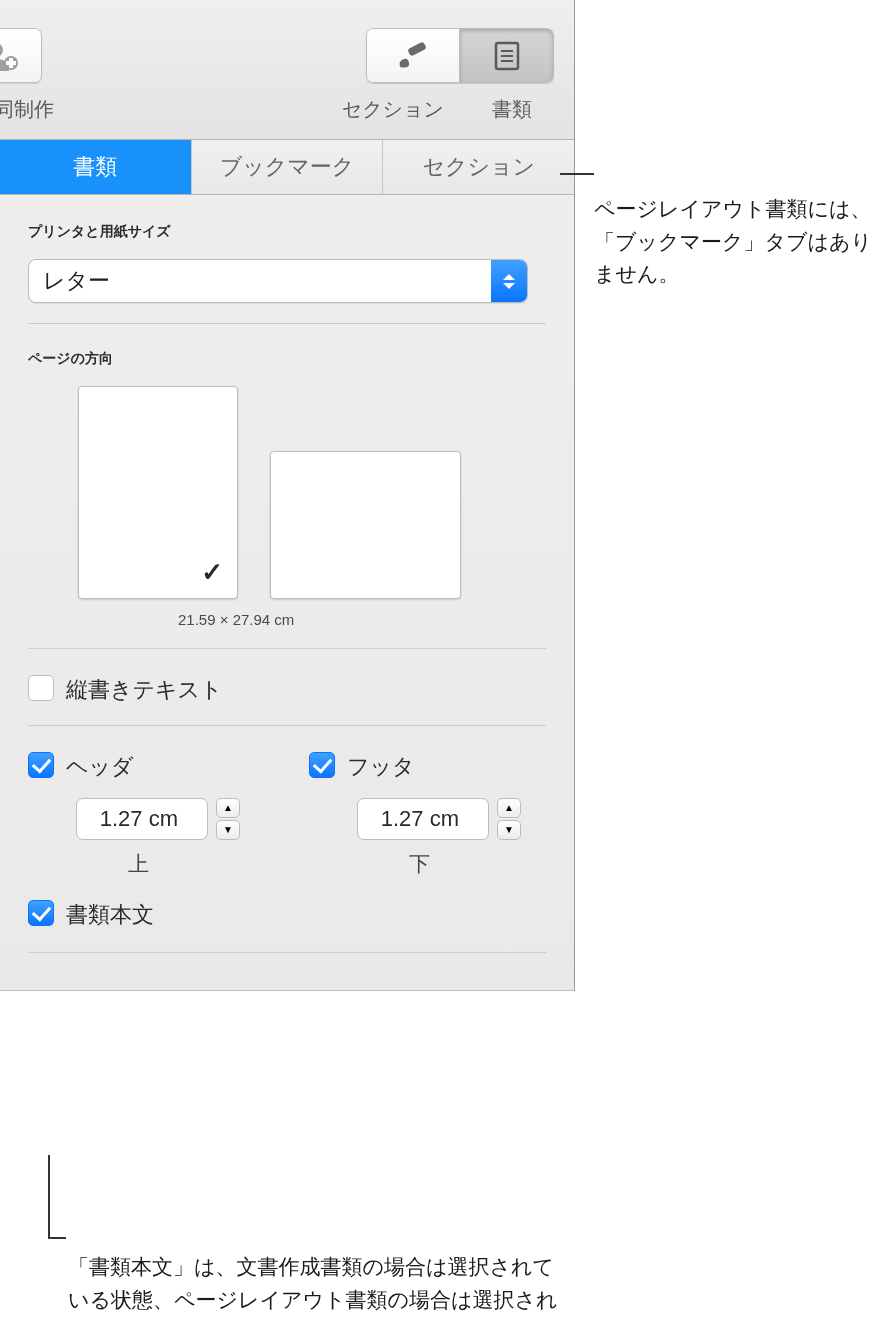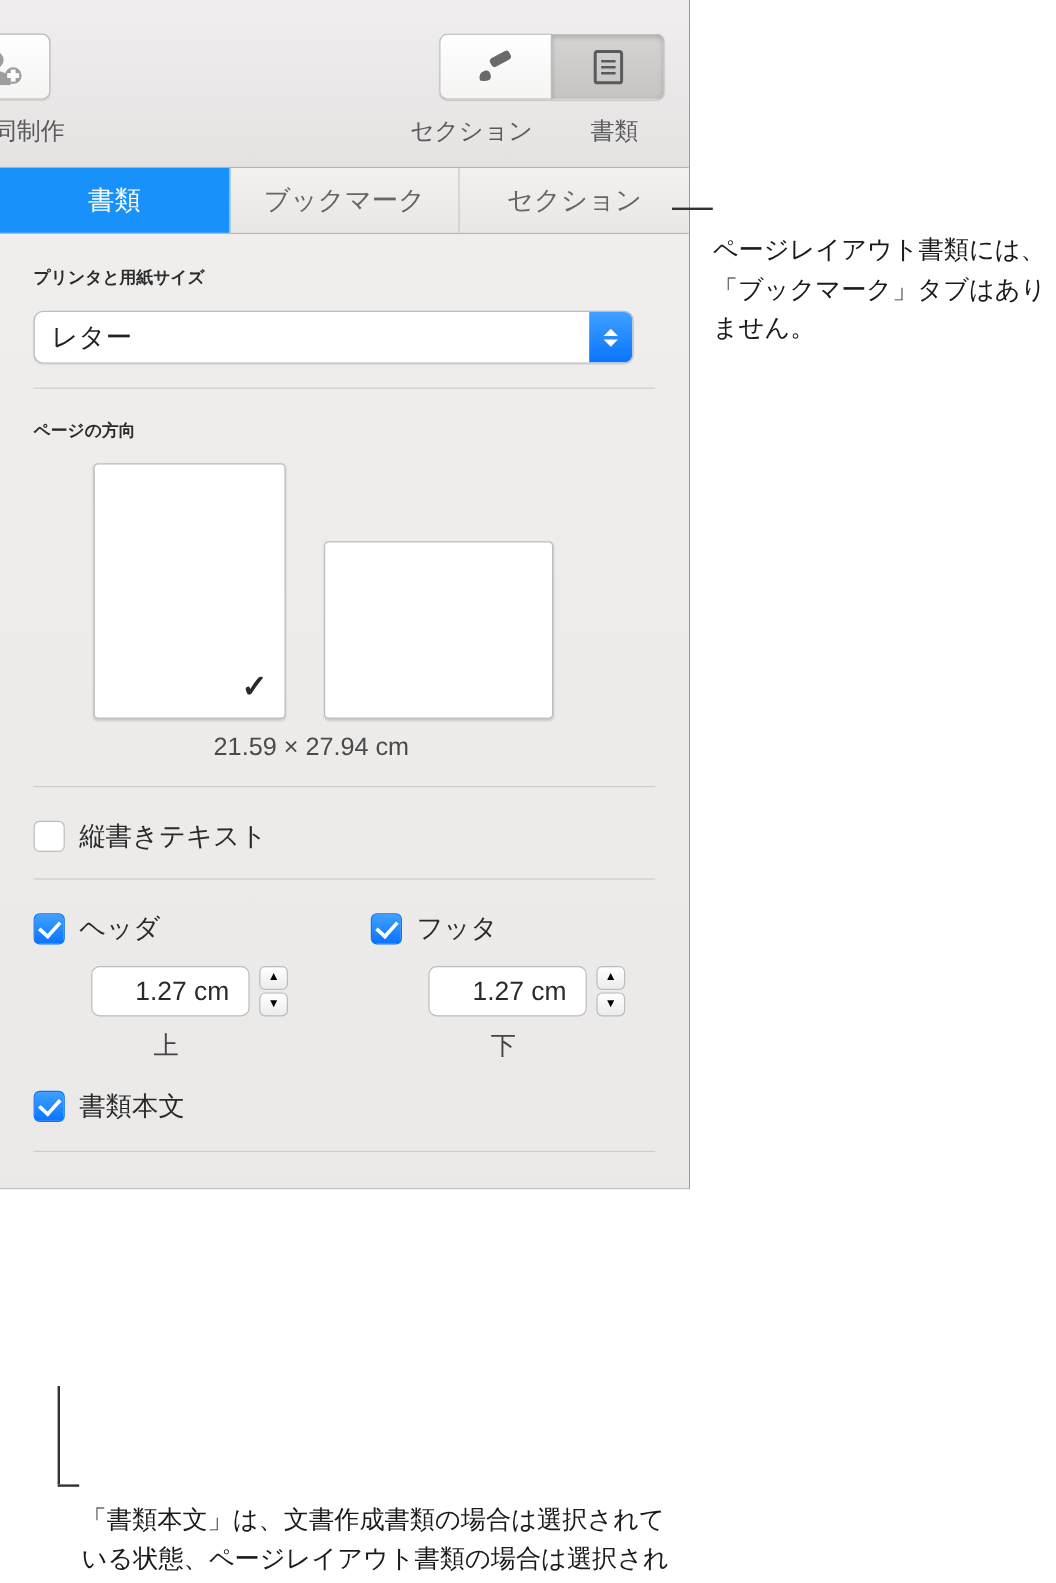--- a/index.html
+++ b/index.html
@@ -162,28 +162,28 @@
   }
   .orient-portrait { width: 160px; height: 213px; }
   .orient-landscape{ width: 191px; height: 148px; }
   .orient-btn .check {
     position: absolute;
     right: 14px; bottom: 10px;
     font-size: 26px;
     font-weight: 700;
   }
   .page-dims {
-    font-size: 21px;
+    font-size: 15px;
     color: #4a4a4a;
     margin: 12px 0 0 150px;
   }
 
   
   .cb-row {
-    display:flex; align-items:center; gap: 12px;
+    display:flex; align-items:flex-start; gap: 12px;
     font-size: 22px;
     color: #2a2a2a;
   }
   .cb {
     width: 26px; height: 26px;
     border: 1px solid #bcbcbc;
     border-radius: 5px;
     background: #fff;
     display:flex; align-items:center; justify-content:center;
     cursor:pointer;
@@ -211,21 +211,21 @@
     margin-top: 16px;
     margin-left: 48px;
     display:flex; align-items:center; gap: 8px;
   }
   .stepper input {
     width: 132px;
     height: 42px;
     border: 1px solid #bcbcbc;
     border-radius: 7px;
     text-align: right;
-    padding-right: 16px;
+    padding-right: 29px;
     font-size: 22px;
     color: #2a2a2a;
     background:#fff;
   }
   .step-btns {
     display:flex; flex-direction:column; gap:2px;
   }
   .step-btns button {
     width: 24px; height: 20px;
     border:1px solid #bcbcbc;

